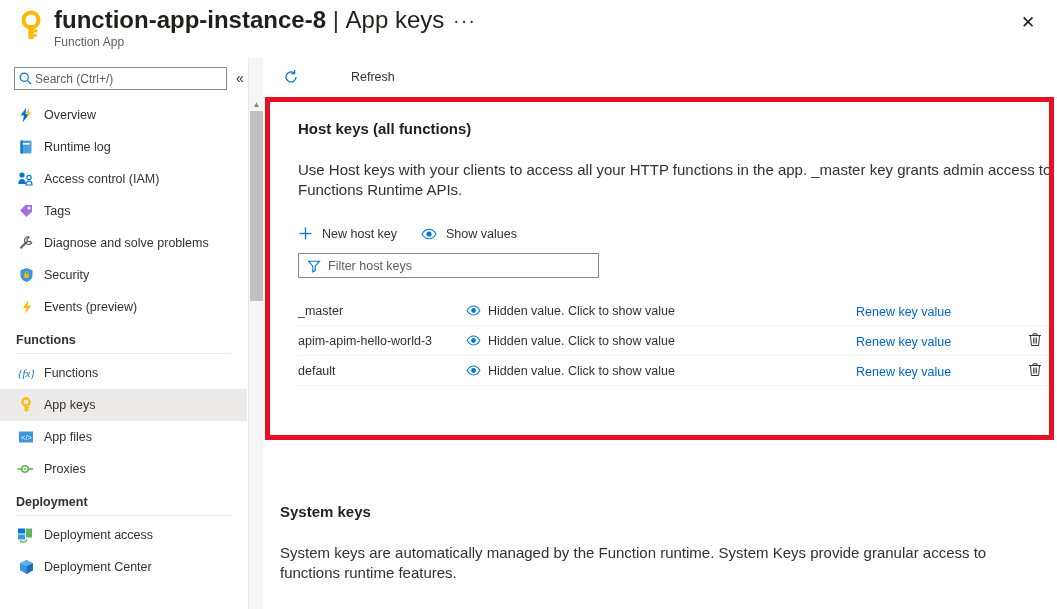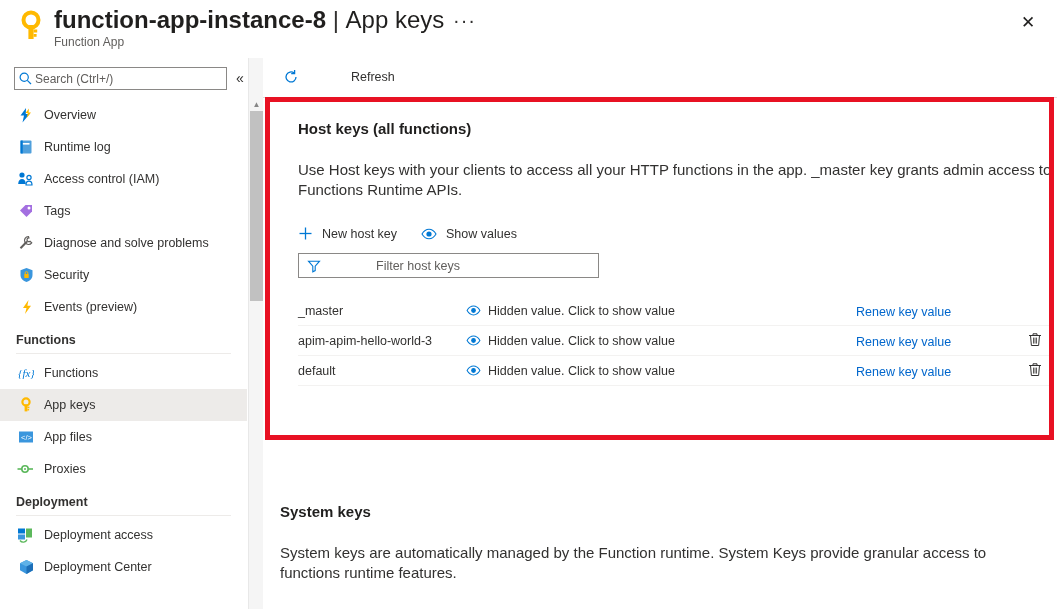--- a/index.html
+++ b/index.html
@@ -157,21 +157,21 @@
   }
   .act-ico {
     display: flex; align-items: center; justify-content: center;
     margin-right: 9px; color: #0078d4;
   }
   .act-lbl { font-size: 12.5px; color: #323130; }
 
   .filter-wrap {
     margin-top: 12px; width: 301px; height: 25px;
     border: 1px solid #8a8886; background: #ffffff;
-    display: flex; align-items: center; gap: 48px;
+    display: flex; align-items: center;
   }
   .filter-ico {
     width: 29px; display: flex; align-items: center; justify-content: center;
     flex: 0 0 auto;
   }
   .filter-input {
     border: none; outline: none; flex: 1 1 auto;
     font-family: "Liberation Sans", sans-serif;
     font-size: 12.5px; color: #323130; background: transparent; padding: 0;
   }

